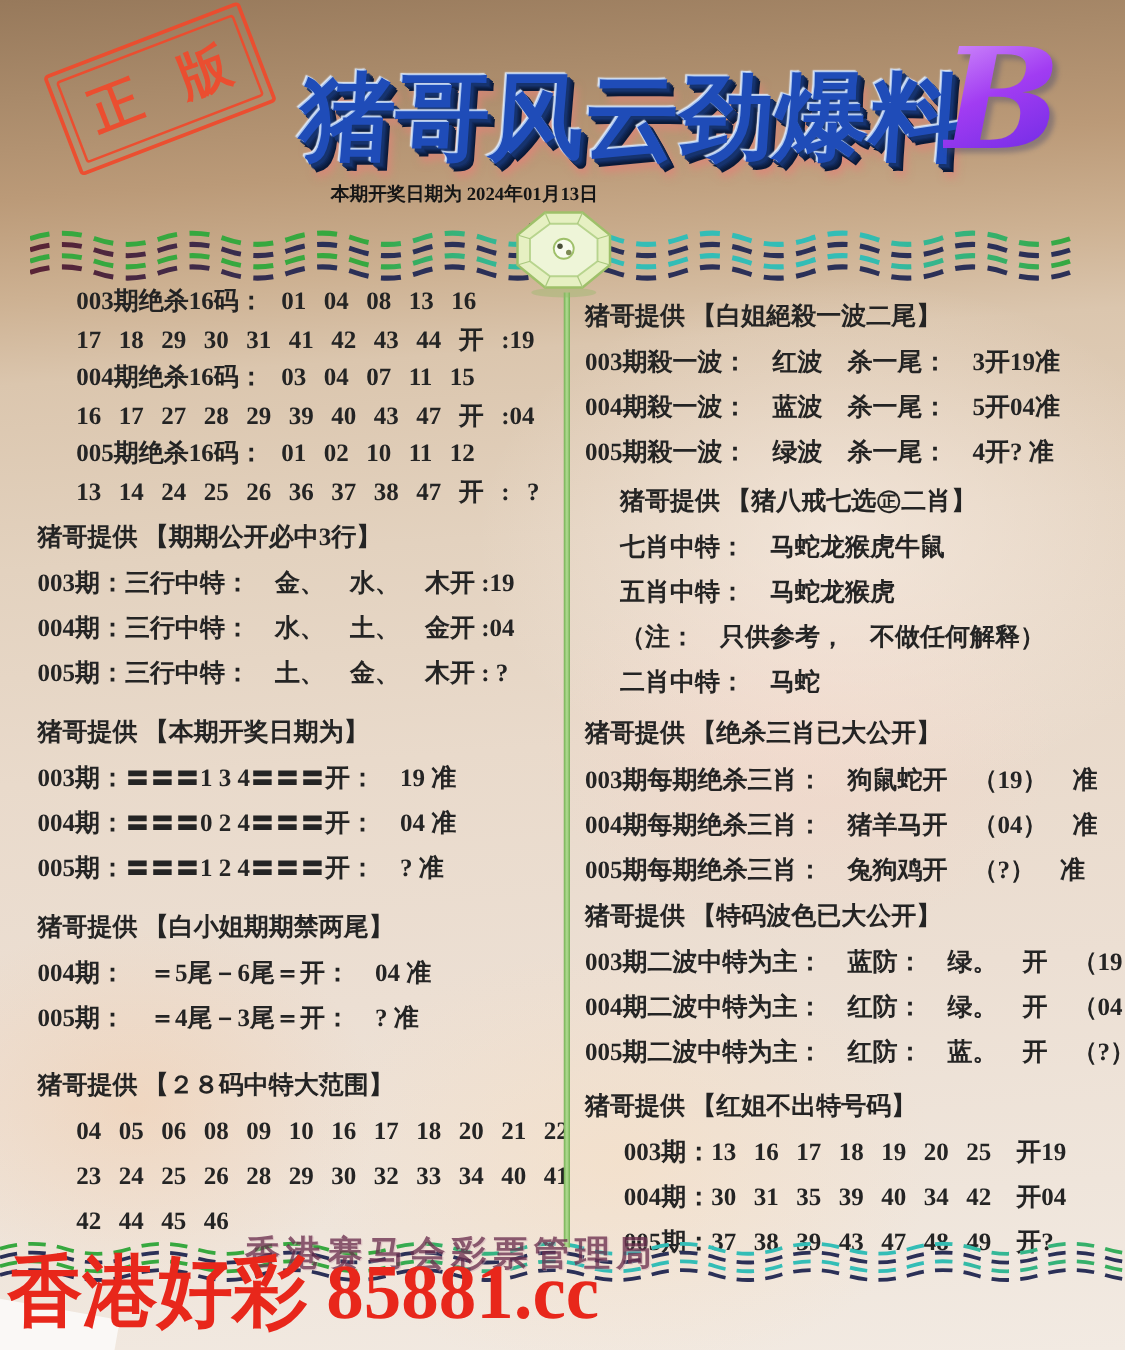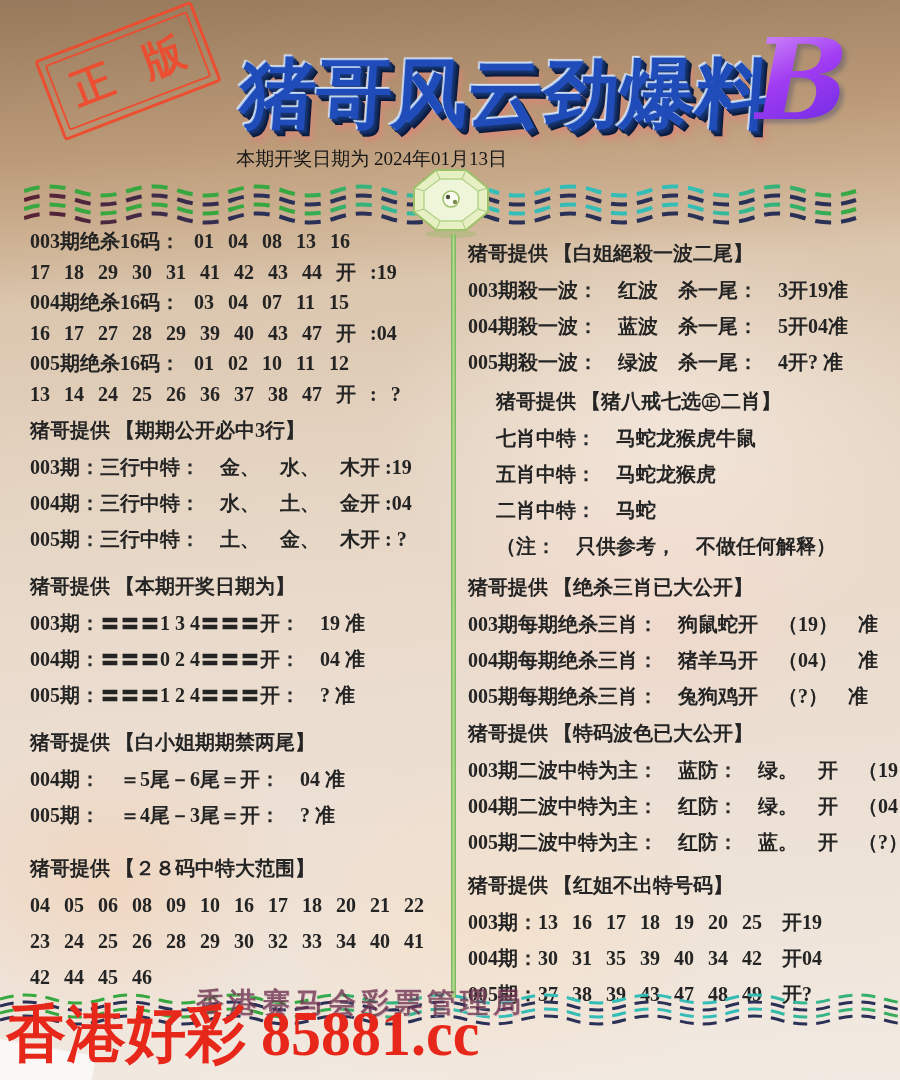--- a/index.html
+++ b/index.html
@@ -21,34 +21,34 @@
   .title{position:absolute;left:240px;top:44px;font-size:76px;font-weight:bold;white-space:nowrap;
     color:#1f4cb8;transform:skewX(-4deg);
     text-shadow:-1px -1px 0 #a8c4f0,-2px -2px 1px #e4eefc,
       2px 2px 0 #16336e,3px 3px 0 #132c60,4px 4px 0 #102550,5px 5px 0 #0d1f44,6px 6px 0 #0a1938,
       8px 10px 7px rgba(224,132,120,.85);}
   .edition{position:absolute;left:754px;top:24px;font-size:112px;font-style:italic;font-weight:bold;
     font-family:"DejaVu Serif",serif;line-height:1;
     background:linear-gradient(155deg,#d28ffb 5%,#a13cf2 45%,#7b2fe8 80%);
     -webkit-background-clip:text;background-clip:text;color:transparent;
     filter:drop-shadow(4px 4px 2px rgba(80,80,110,.45));}
-  .date-line{position:absolute;top:146px;left:0;width:743px;text-align:center;font-size:19px;font-weight:normal;color:#161616;}
+  .date-line{position:absolute;top:146px;left:0;width:743px;text-align:center;font-size:15px;font-weight:bold;color:#161616;}
   .draw-time{position:absolute;top:173px;left:0;width:900px;text-align:center;font-size:19px;font-weight:bold;color:#161616;}
   
   .wave-top{position:absolute;left:24px;top:183px;width:852px;height:44px;}
   .wave-bottom{position:absolute;left:0;top:993px;width:900px;height:34px;}
   .bagua{position:absolute;left:408px;top:166px;width:86px;height:74px;z-index:2;}
   .divider{position:absolute;left:451px;top:234px;width:5px;height:764px;
     background:linear-gradient(90deg,#74b054,#b2dc92 50%,#74b054);z-index:1;}
   
   .col-left{position:absolute;left:30px;top:226px;width:414px;}
   .col-right{position:absolute;left:468px;top:234px;width:424px;}
   .row{font-size:20px;font-weight:bold;line-height:36px;white-space:nowrap;}
   .hdr{font-size:20px;font-weight:bold;line-height:38px;white-space:nowrap;}
-  .num{word-spacing:9px;}
+  .num{word-spacing:9px;margin-left:31px;}
   .sec1 .row{line-height:30.5px;}
   .sec{margin-bottom:10px;}
   .sec1{margin-bottom:2px;}
   .sec-l4{margin-bottom:16px;}
   .sec-r1{margin-bottom:2px;}
   .sec-r2{margin-bottom:4px;margin-left:28px;}
   .sec-r3{margin-bottom:0;}
   .sec-r4{margin-bottom:6px;}
   
   .authority{position:absolute;left:196px;top:984px;font-size:28px;font-weight:bold;letter-spacing:5px;
@@ -156,22 +156,22 @@
     <div class="sec sec-r1">
       <div class="hdr">猪哥提供 【白姐絕殺一波二尾】</div>
       <div class="row">003期殺一波：　红波　杀一尾：　3开19准</div>
       <div class="row">004期殺一波：　蓝波　杀一尾：　5开04准</div>
       <div class="row">005期殺一波：　绿波　杀一尾：　4开? 准</div>
     </div>
     <div class="sec sec-r2">
       <div class="hdr">猪哥提供 【猪八戒七选㊣二肖】</div>
       <div class="row">七肖中特：　马蛇龙猴虎牛鼠</div>
       <div class="row">五肖中特：　马蛇龙猴虎</div>
+      <div class="row">（注：　只供参考，　不做任何解释）</div>
       <div class="row">二肖中特：　马蛇</div>
-      <div class="row">（注：　只供参考，　不做任何解释）</div>
     </div>
     <div class="sec sec-r3">
       <div class="hdr">猪哥提供 【绝杀三肖已大公开】</div>
       <div class="row">003期每期绝杀三肖：　狗鼠蛇开　（19）　准</div>
       <div class="row">004期每期绝杀三肖：　猪羊马开　（04）　准</div>
       <div class="row">005期每期绝杀三肖：　兔狗鸡开　（?）　准</div>
     </div>
     <div class="sec sec-r4">
       <div class="hdr">猪哥提供 【特码波色已大公开】</div>
       <div class="row">003期二波中特为主：　蓝防：　绿。　开　（19）</div>

